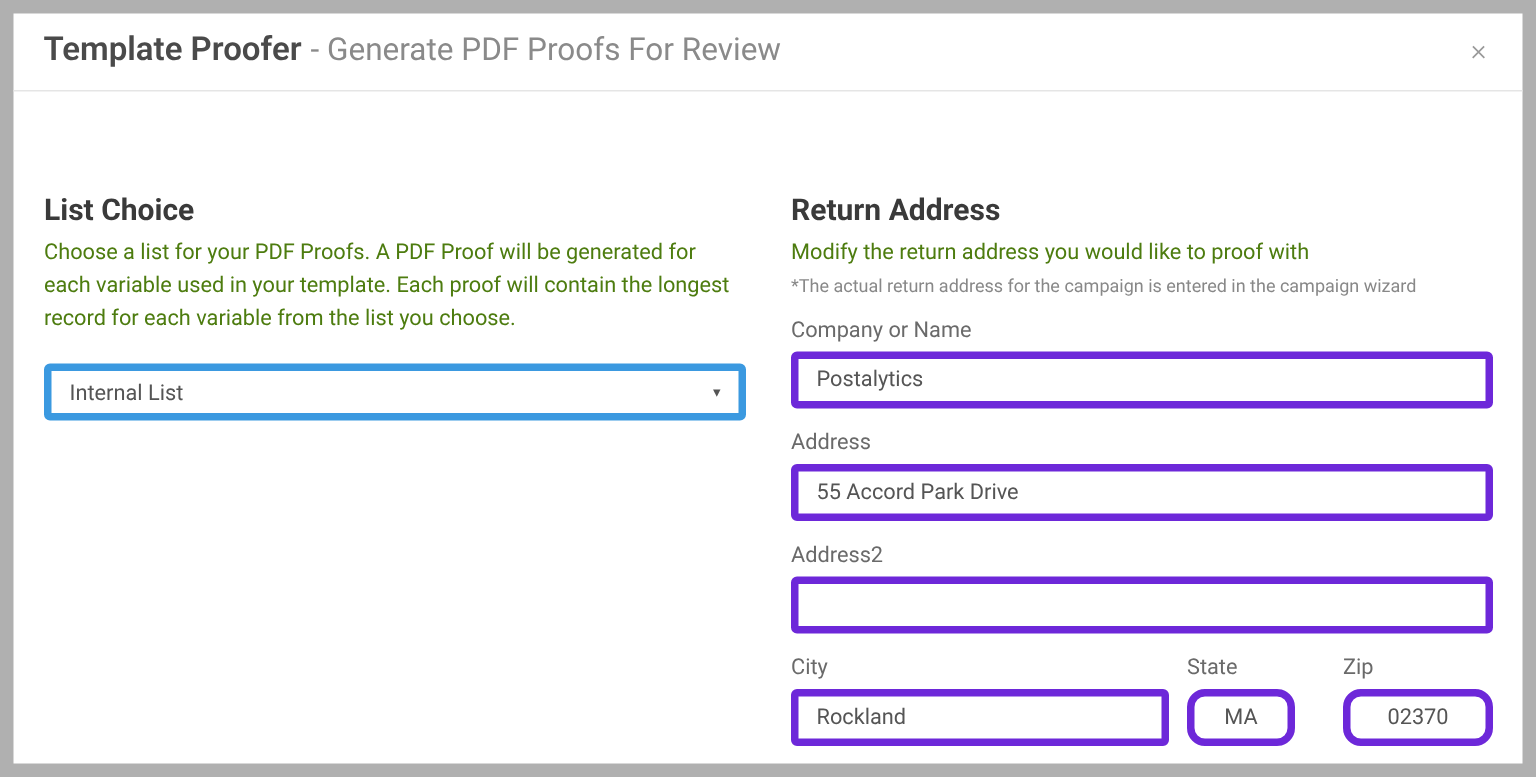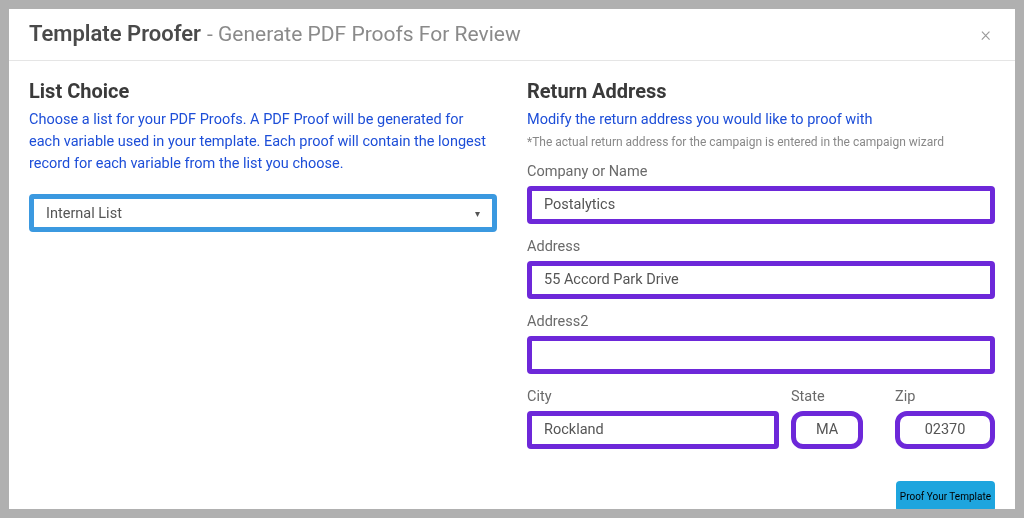--- a/index.html
+++ b/index.html
@@ -1,18 +1,19 @@
 <!DOCTYPE html>
 <html><head>
   <meta charset="utf-8">
   <style>
     * {
       box-sizing: border-box;
       margin: 0;
       padding: 0;
+      gap: 48px;
     }
     body {
       font-family: -apple-system, BlinkMacSystemFont, "Segoe UI", Roboto, "Helvetica Neue", Arial, sans-serif;
       background: #b0b0b0;
       width: 1024px;
       height: 518px;
       overflow: hidden;
       padding: 9px;
     }
     .modal {
@@ -66,21 +67,21 @@
       flex: 1;
     }
     .section-title {
       font-size: 20px;
       font-weight: 700;
       color: #3a3a3a;
       margin-bottom: 6px;
     }
     .section-desc {
       font-size: 14.5px;
-      color: #1d4ed8;
+      color: #4d7c0f;
       line-height: 1.5;
       margin-bottom: 4px;
     }
     .section-note {
       font-size: 12px;
       color: #888;
       margin-bottom: 14px;
     }
     .left .section-desc {
       margin-bottom: 20px;

